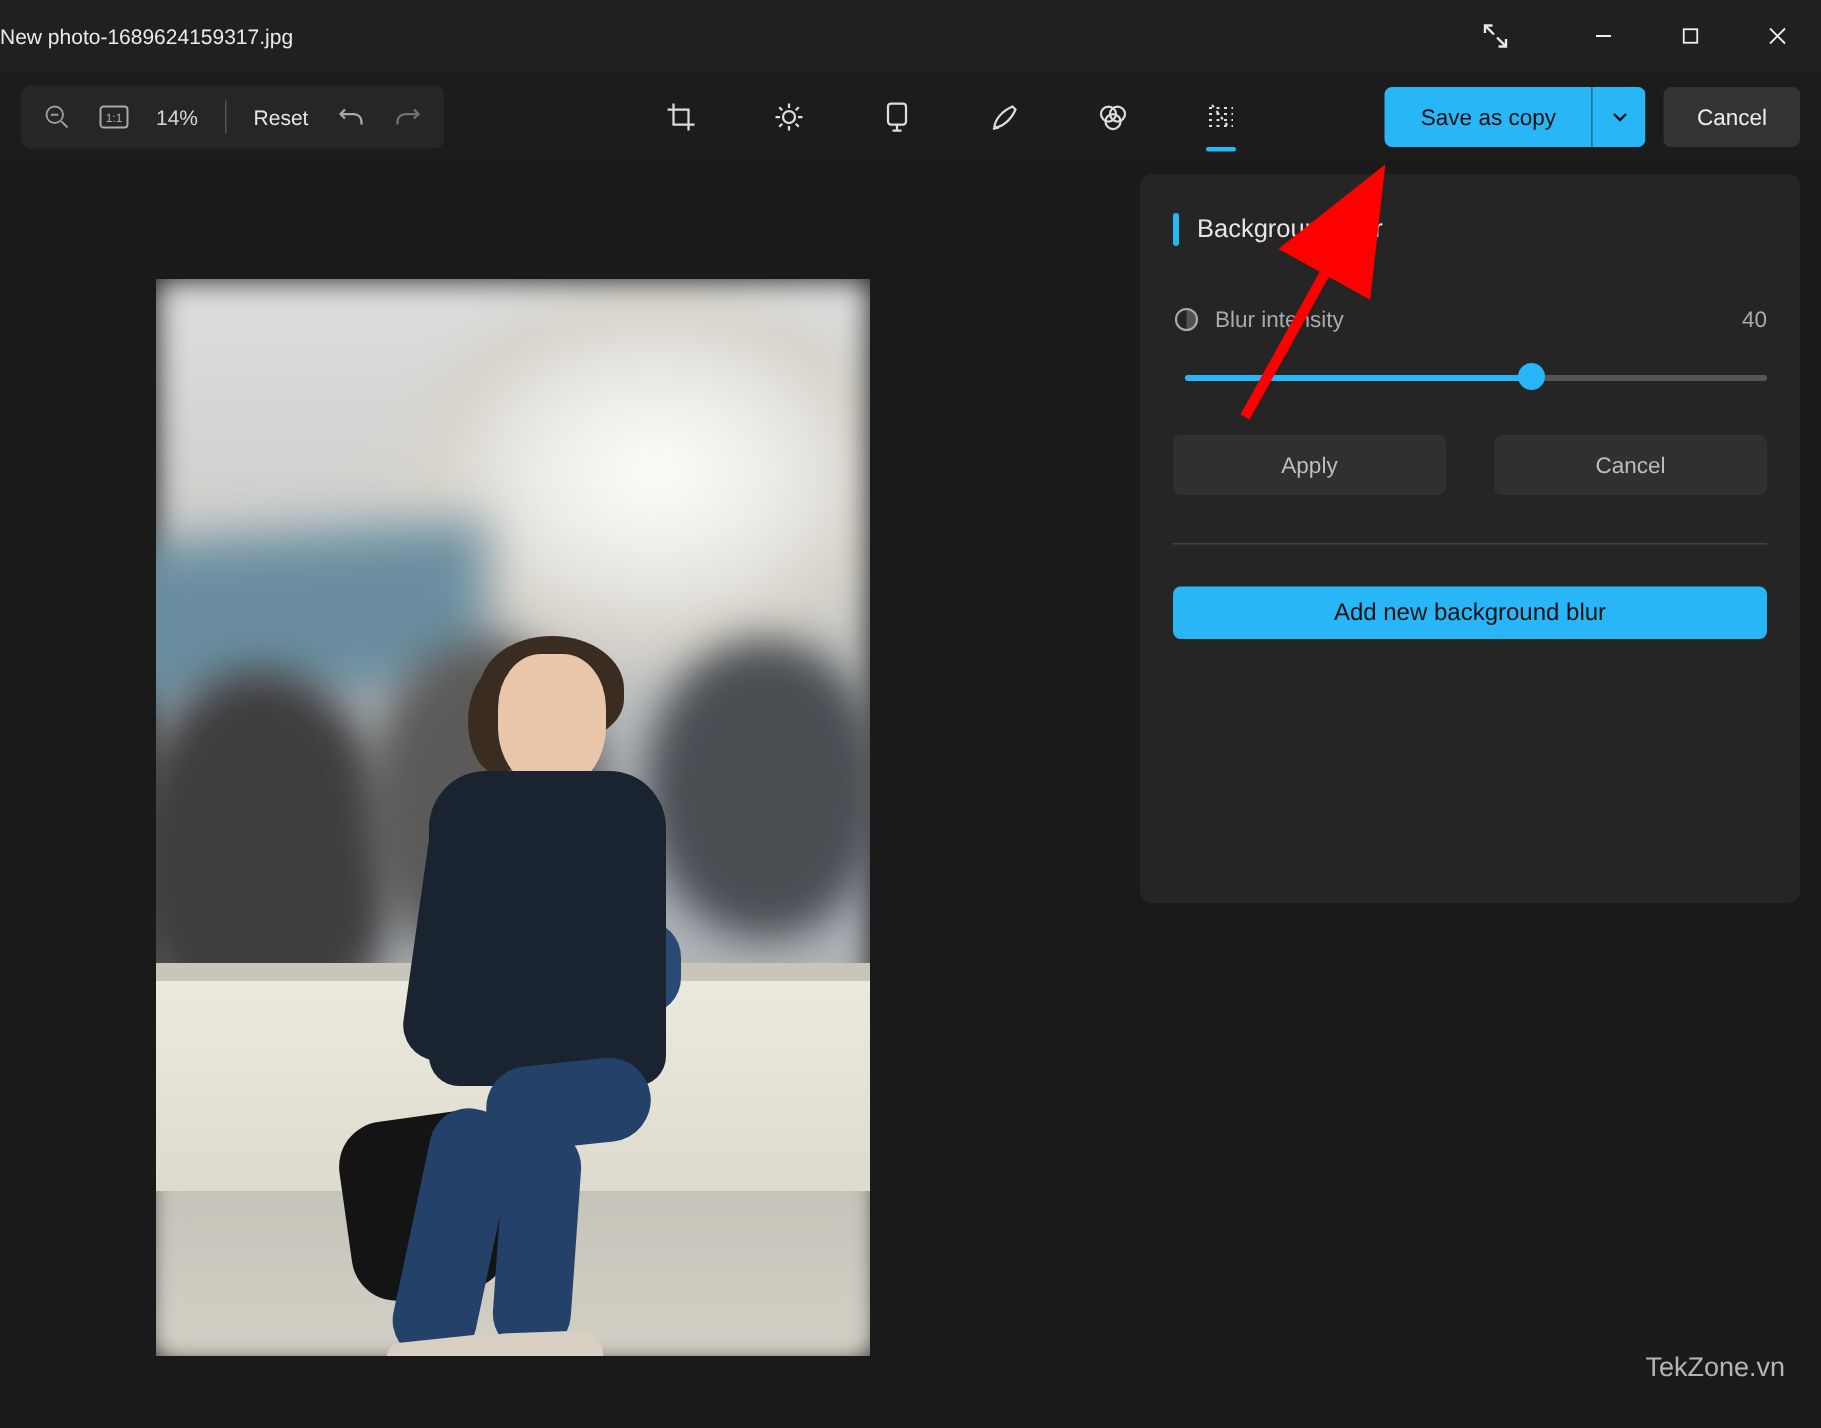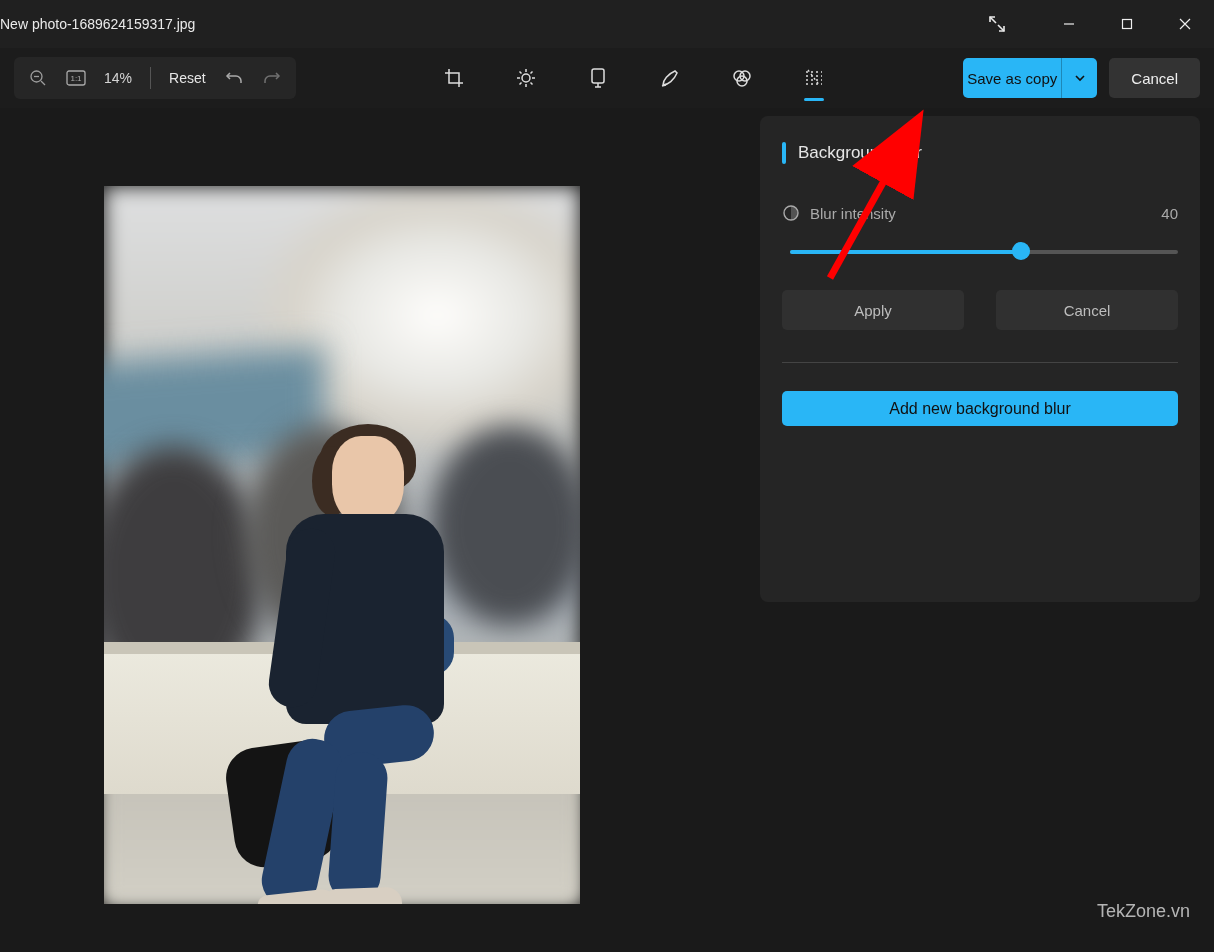--- a/index.html
+++ b/index.html
@@ -56,21 +56,21 @@
   .edit-tab { width: 36px; height:46px; display:flex; align-items:center; justify-content:center; cursor:pointer; position:relative; }
   .edit-tab.active::after {
     content:""; position:absolute; bottom:0; left:8px; right:8px; height:3px; background:#29b6f6; border-radius:2px;
   }
 
   .right-actions { margin-left:auto; display:flex; gap:12px; align-items:center; }
   .btn {
     height: 40px; border-radius:5px; display:flex; align-items:center; justify-content:center;
     font-size:15px; cursor:pointer; border:none;
   }
-  .btn-save { background:#29b6f6; color:#111; padding: 0 4px; }
+  .btn-save { background:#29b6f6; color:#111; padding: 0 24px; }
   .btn-save-wrap { display:flex; }
   .btn-save-drop { background:#29b6f6; width:36px; border-left:1px solid rgba(0,0,0,.25); border-radius:0 5px 5px 0; display:flex; align-items:center; justify-content:center; cursor:pointer;}
   .btn-save { border-radius:5px 0 0 5px; }
   .btn-cancel { background:#333; color:#eee; padding:0 22px; }
 
   .main { display:flex; height: calc(952px - 48px - 60px); }
   .canvas-area {
     flex: 0 0 760px;
     display:flex;
     align-items:flex-start;

